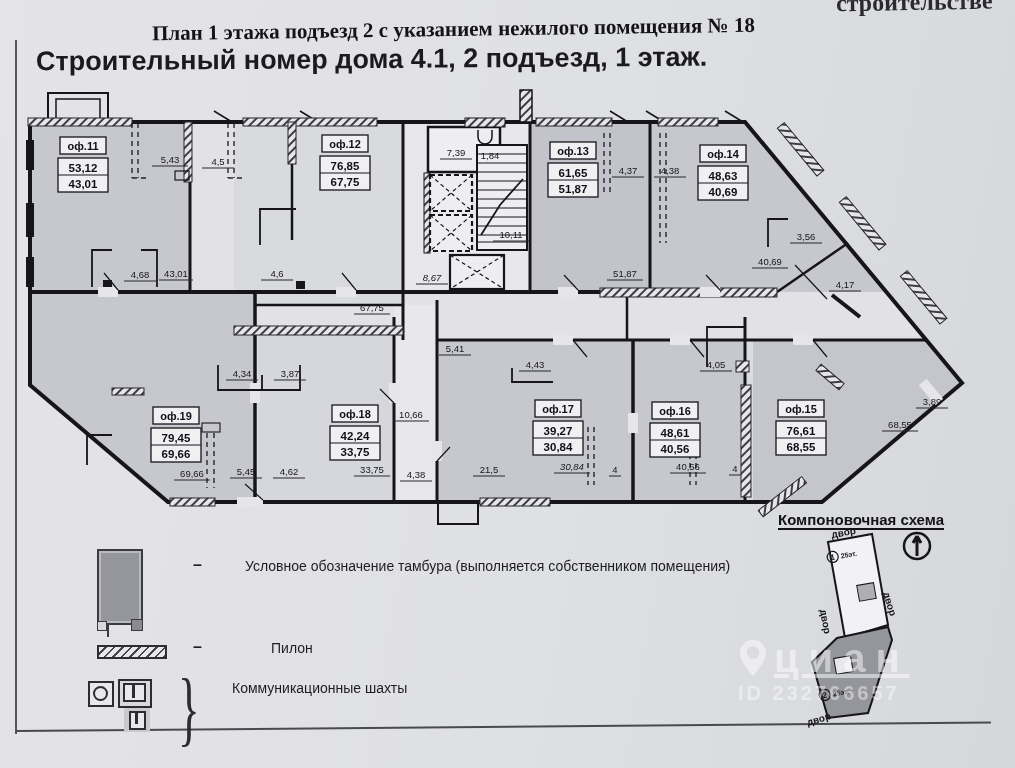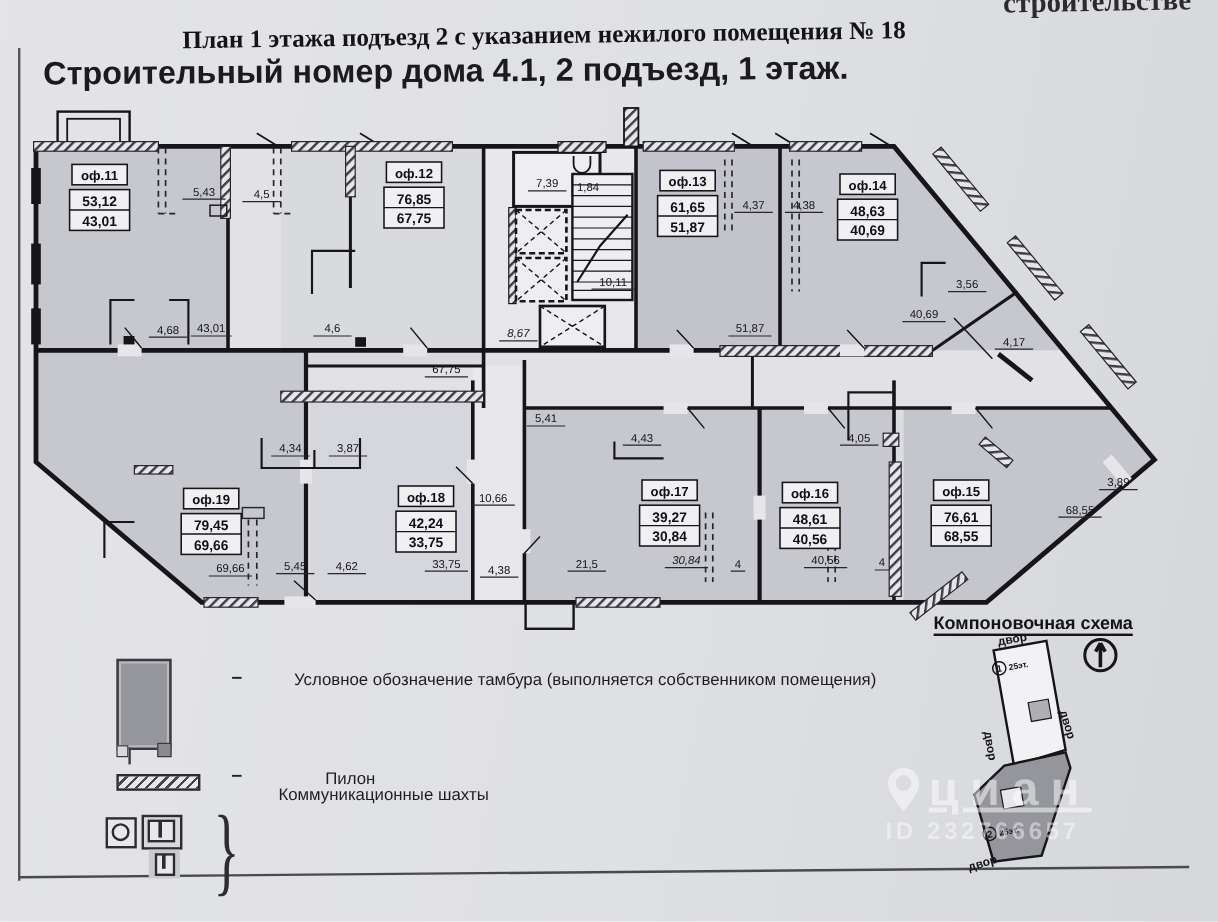--- a/index.html
+++ b/index.html
@@ -359,21 +359,21 @@
     </div>
   <div class="shaft2">
       <span class="r"></span>
       <span class="b"></span>
     </div>
   <div class="shaft3">
       <span class="r"></span>
       <span class="b"></span>
     </div>
   <div class="brace">}</div>
-  <div class="legend-row leg-label" style="left:232px;top:654px;">Коммуникационные шахты</div>
+  <div class="legend-row leg-label" style="left:232px;top:680px;">Коммуникационные шахты</div>
 </div>
 
 <div class="scheme-title">Компоновочная схема</div>
 <svg width="250" height="212" viewBox="0 0 250 212" style="position:absolute;left:760px;top:528px;">
   <g stroke="#15151a" fill="none">
     <circle cx="157" cy="18" r="13" stroke-width="2.5"></circle>
     <path d="M157 28 V8 M157 8 L153 15 M157 8 L161 15" stroke-width="3"></path>
   </g>
   <g>
     <polygon points="68,14 112,6 128,97 85,110" fill="#f2f2f4" stroke="#15151a" stroke-width="2"></polygon>

